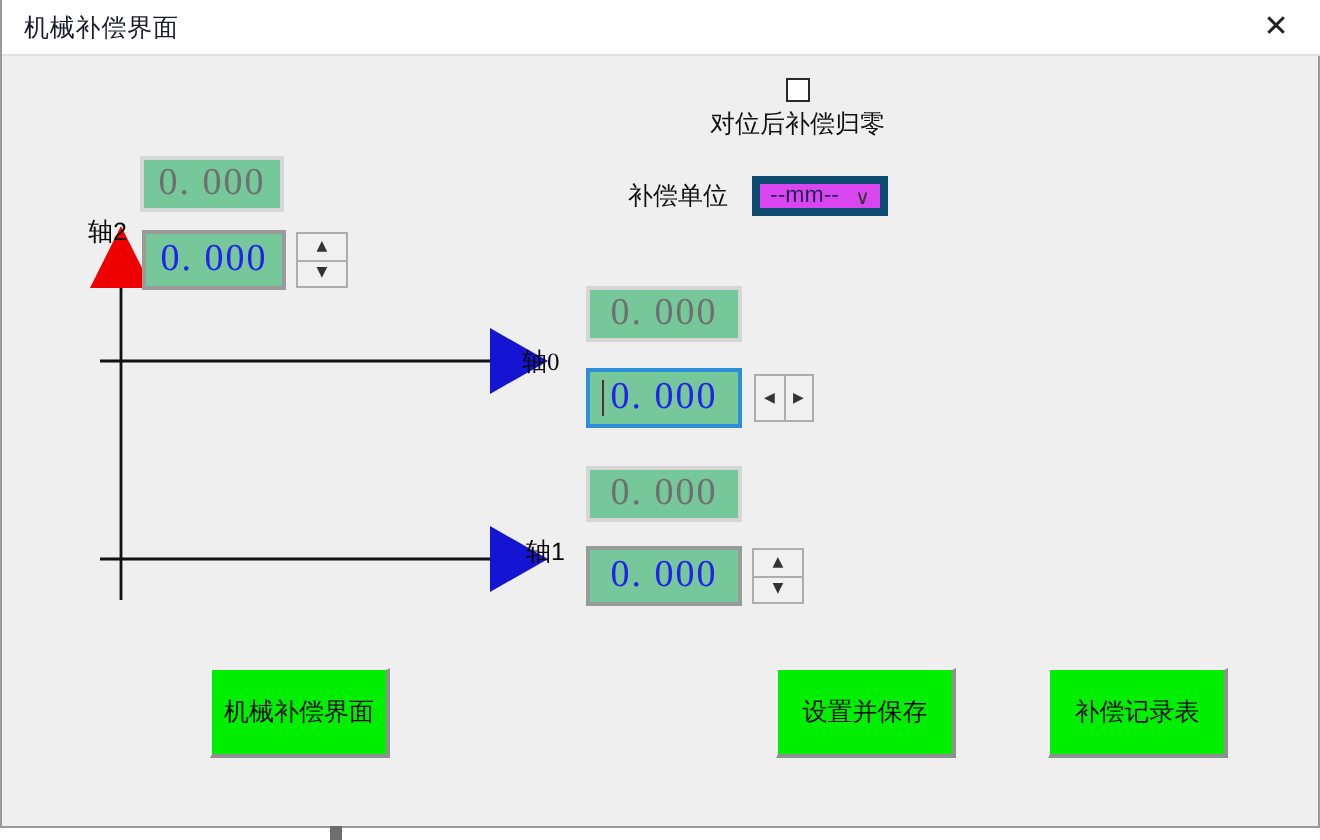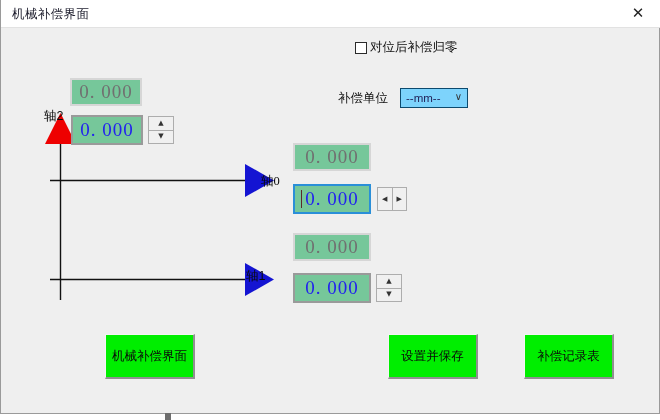--- a/index.html
+++ b/index.html
@@ -73,53 +73,54 @@
   }
 
   
   #zero-check-row {
     position: absolute;
     left: 353px;
     top: 11px;
     display: flex;
     align-items: center;
     gap: 3px;
+    flex-direction: column;
   }
   .chk-box {
     width: 12px;
     height: 12px;
     border: 1px solid #2a2a2a;
     background: #ffffff;
     box-sizing: border-box;
     cursor: pointer;
   }
   .chk-label {
     font-size: 12.5px;
     color: #101010;
     white-space: nowrap;
   }
 
   #unit-row {
     position: absolute;
-    left: 336px;
+    left: 312px;
     top: 60px;
     display: flex;
     align-items: center;
   }
   #unit-label {
     font-size: 12.5px;
     color: #101010;
     white-space: nowrap;
     margin-right: 12px;
   }
   #unit-select {
     width: 68px;
     height: 20px;
-    border: 1px solid #0c4a6e;
-    background: #7dd3fc;
+    border: 4px solid #0c4a6e;
+    background: #d946ef;
     box-sizing: border-box;
     position: relative;
     display: flex;
     align-items: center;
     cursor: pointer;
   }
   #unit-select .val {
     font-size: 11.5px;
     color: #23235a;
     padding-left: 5px;
@@ -359,21 +360,21 @@
         <div class="sb">
           <span>◀</span>
         </div>
         <div class="sb">
           <span>▶</span>
         </div>
       </div>
     </div>
 
     <div class="axis-group" style="left:0;top:0;width:657px;height:384px;">
-      <div class="axis-label" style="left:244px;top:240px;">轴1</div>
+      <div class="axis-label" style="left:261px;top:240px;">轴1</div>
 
       <div class="disp-box" style="left:291px;top:205px;width:78px;height:28px;">
         <span class="num">0. 000</span>
       </div>
 
       <div class="edit-box" style="left:291px;top:245px;width:78px;height:30px;">
         <span class="num">0. 000</span>
       </div>
 
       <div class="spin-v" style="left:374px;top:246px;">

